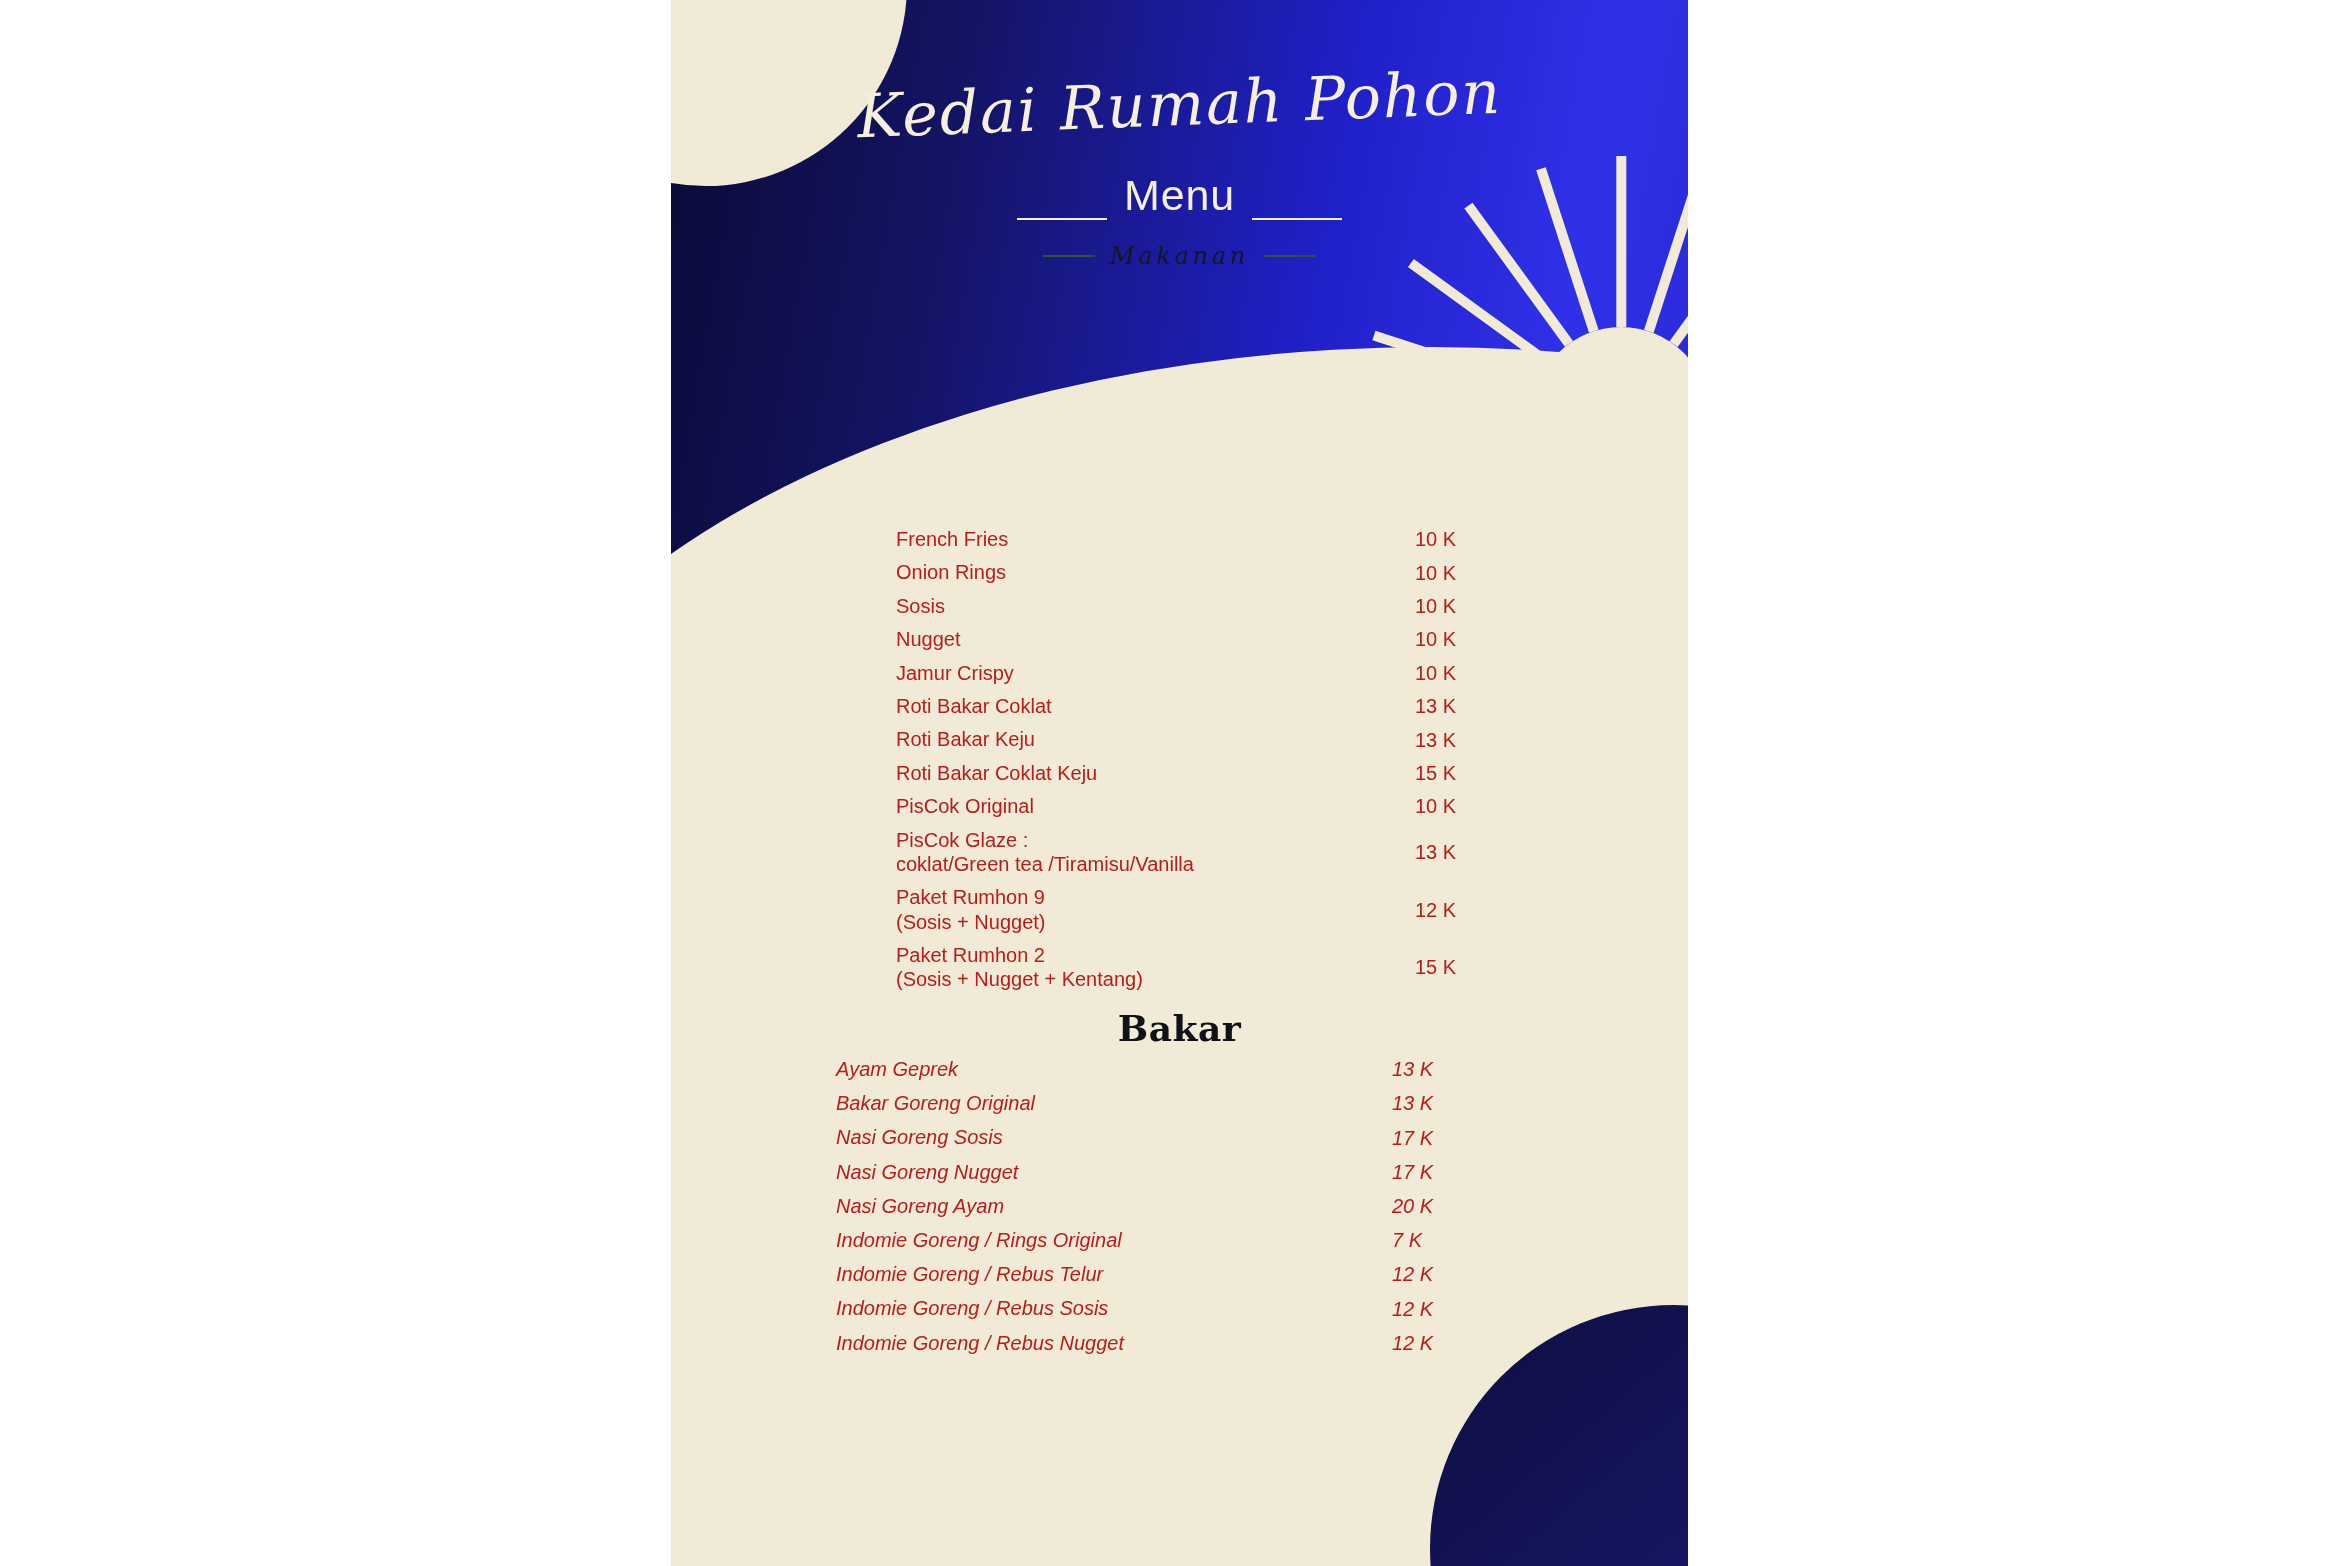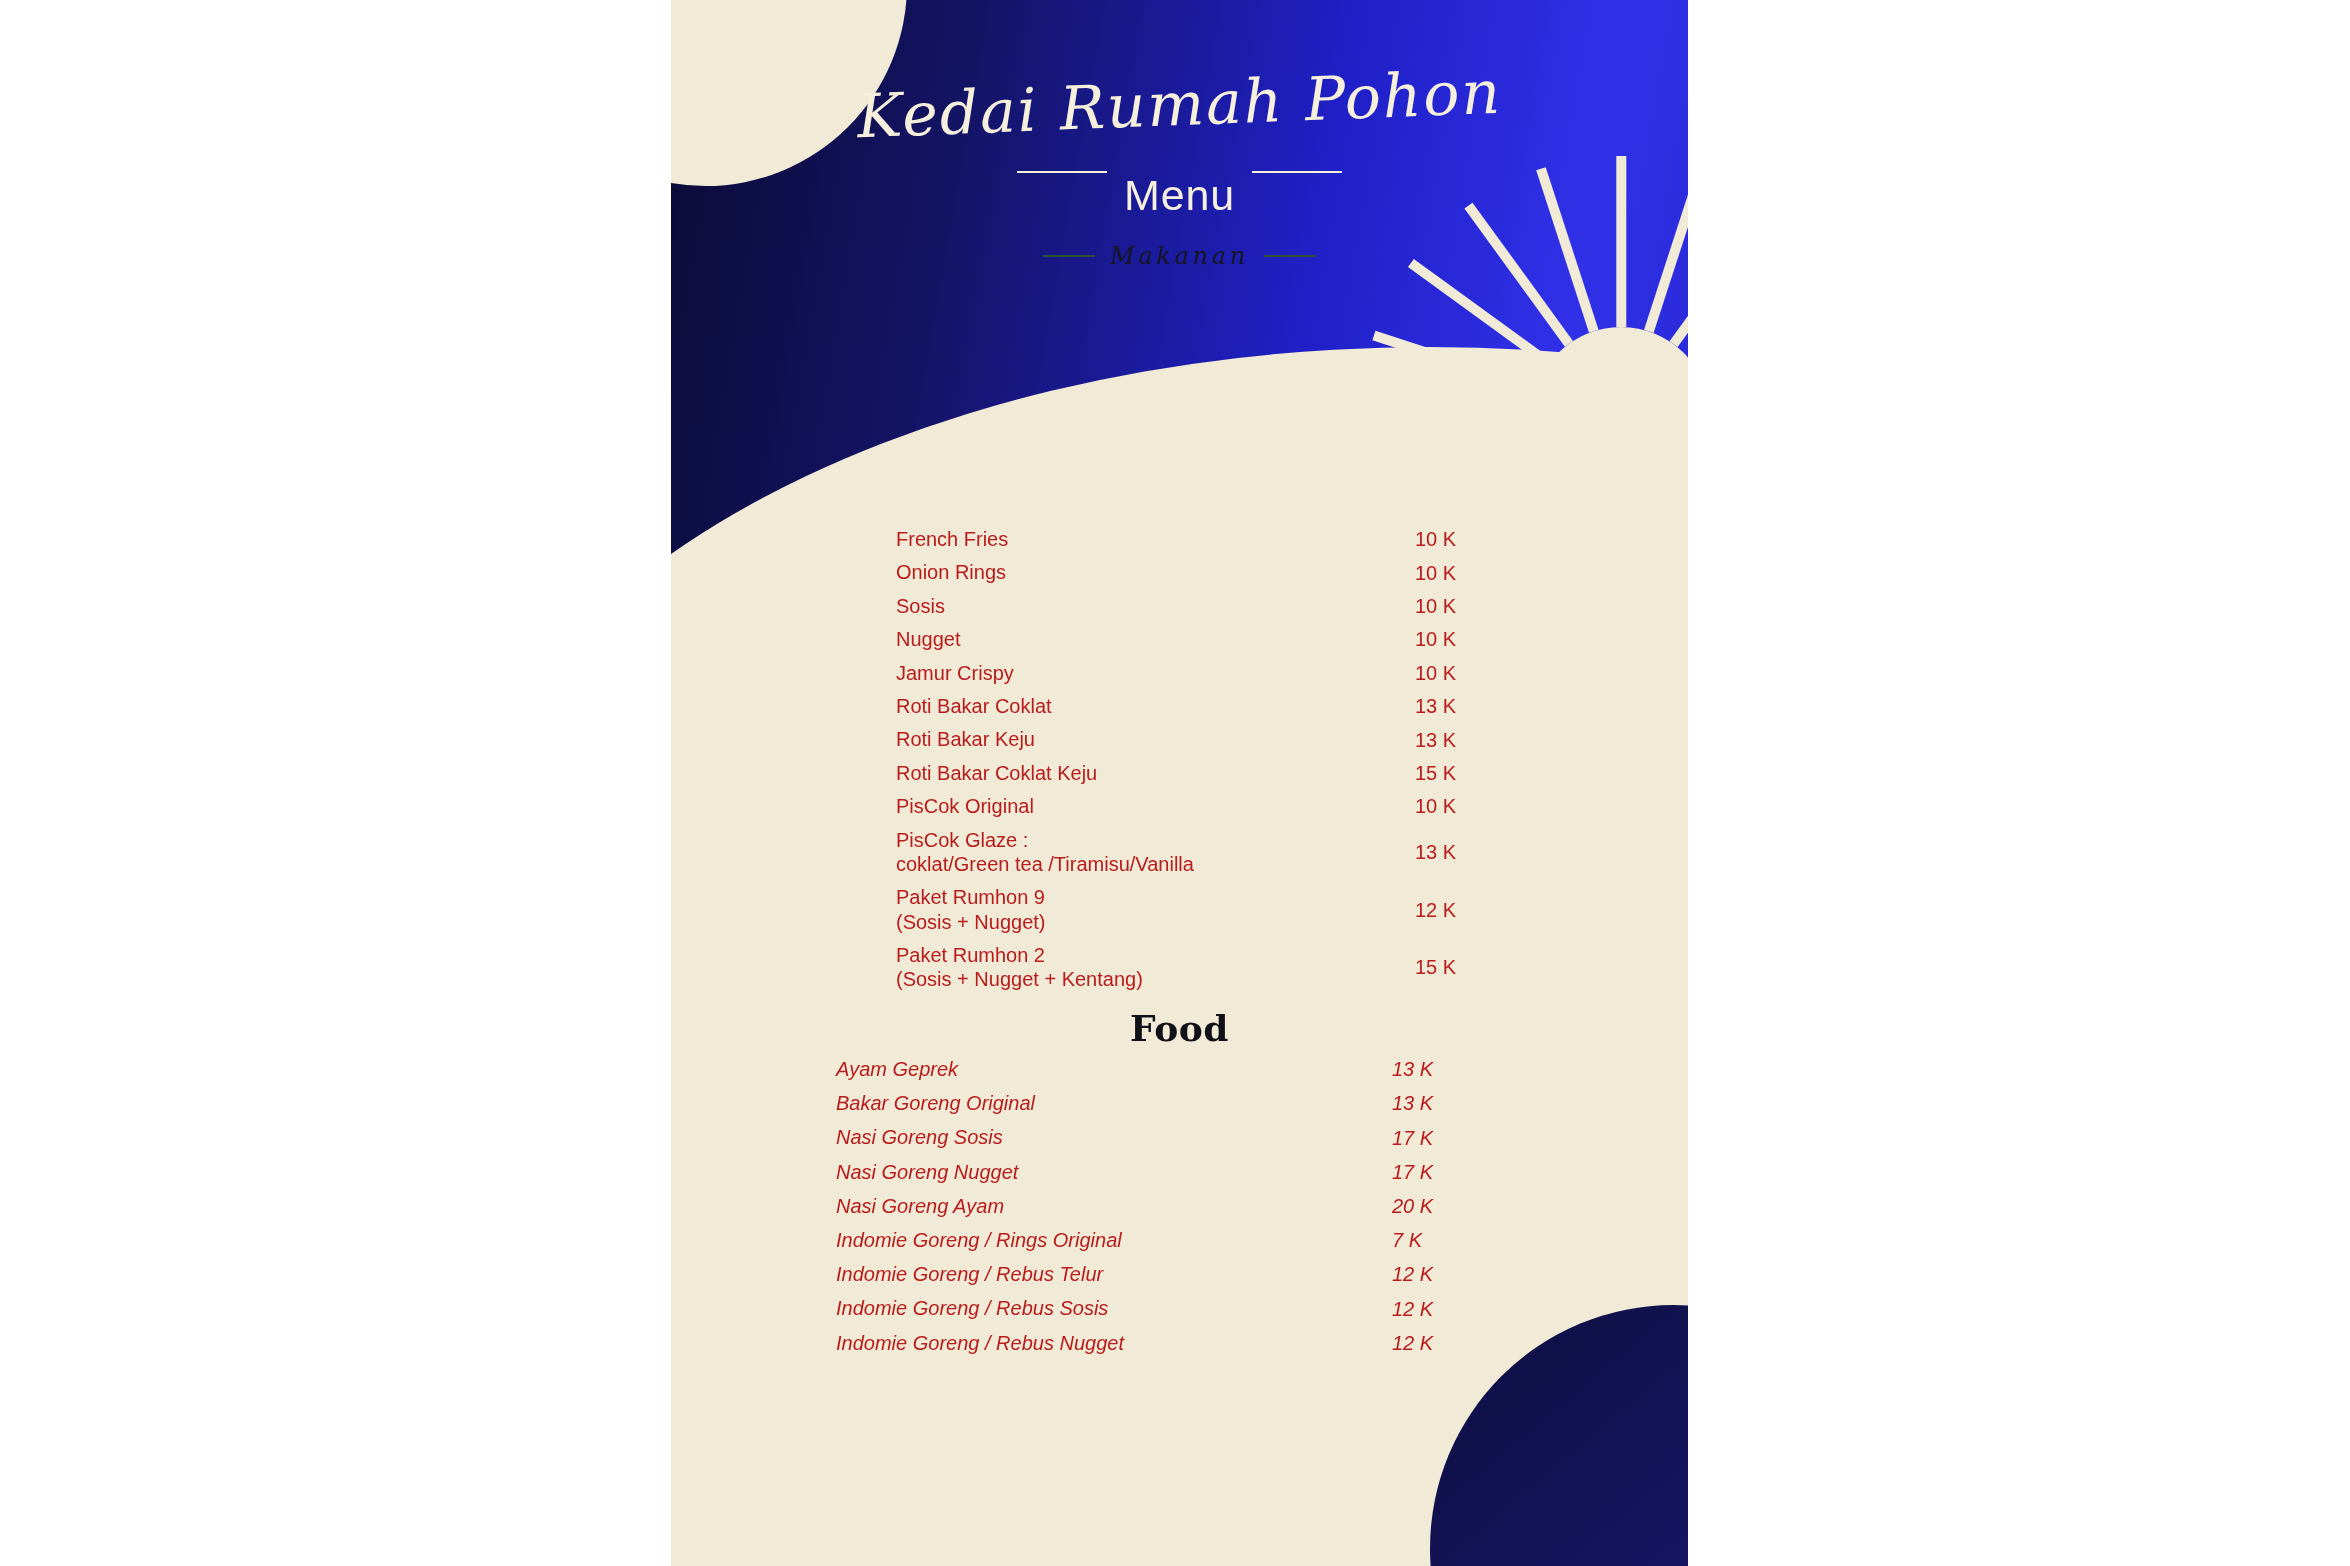--- a/index.html
+++ b/index.html
@@ -108,21 +108,21 @@
     letter-spacing: 1.9px;
     white-space: nowrap;
     transform: rotate(-2.2deg);
   }
   .menu-row {
     position: absolute;
     left: 0;
     top: 171px;
     width: 1017px;
     display: flex;
-    align-items: flex-start;
+    align-items: flex-end;
     justify-content: center;
     gap: 17px;
   }
   .menu-row .rule {
     width: 90px;
     height: 1.9px;
     background: #f5efdc;
   }
   .menu-word {
     color: #f5efdc;
@@ -288,21 +288,21 @@
 (Sosis + Nugget)</span>
         <span class="price">12 K</span>
       </div>
       <div class="menu-item">
         <span class="name"> Paket Rumhon 2
 (Sosis + Nugget + Kentang)</span>
         <span class="price">15 K</span>
       </div>
     </div>
 
-  <div class="section-title" id="food-title">Food</div>
+  <div class="section-title" id="food-title">Bakar</div>
   <div class="menu-list" id="food-list">
       <div class="menu-item">
         <span class="name">Ayam Geprek</span>
         <span class="price">13 K</span>
       </div>
       <div class="menu-item">
         <span class="name">Bakar Goreng Original</span>
         <span class="price">13 K</span>
       </div>
       <div class="menu-item">

